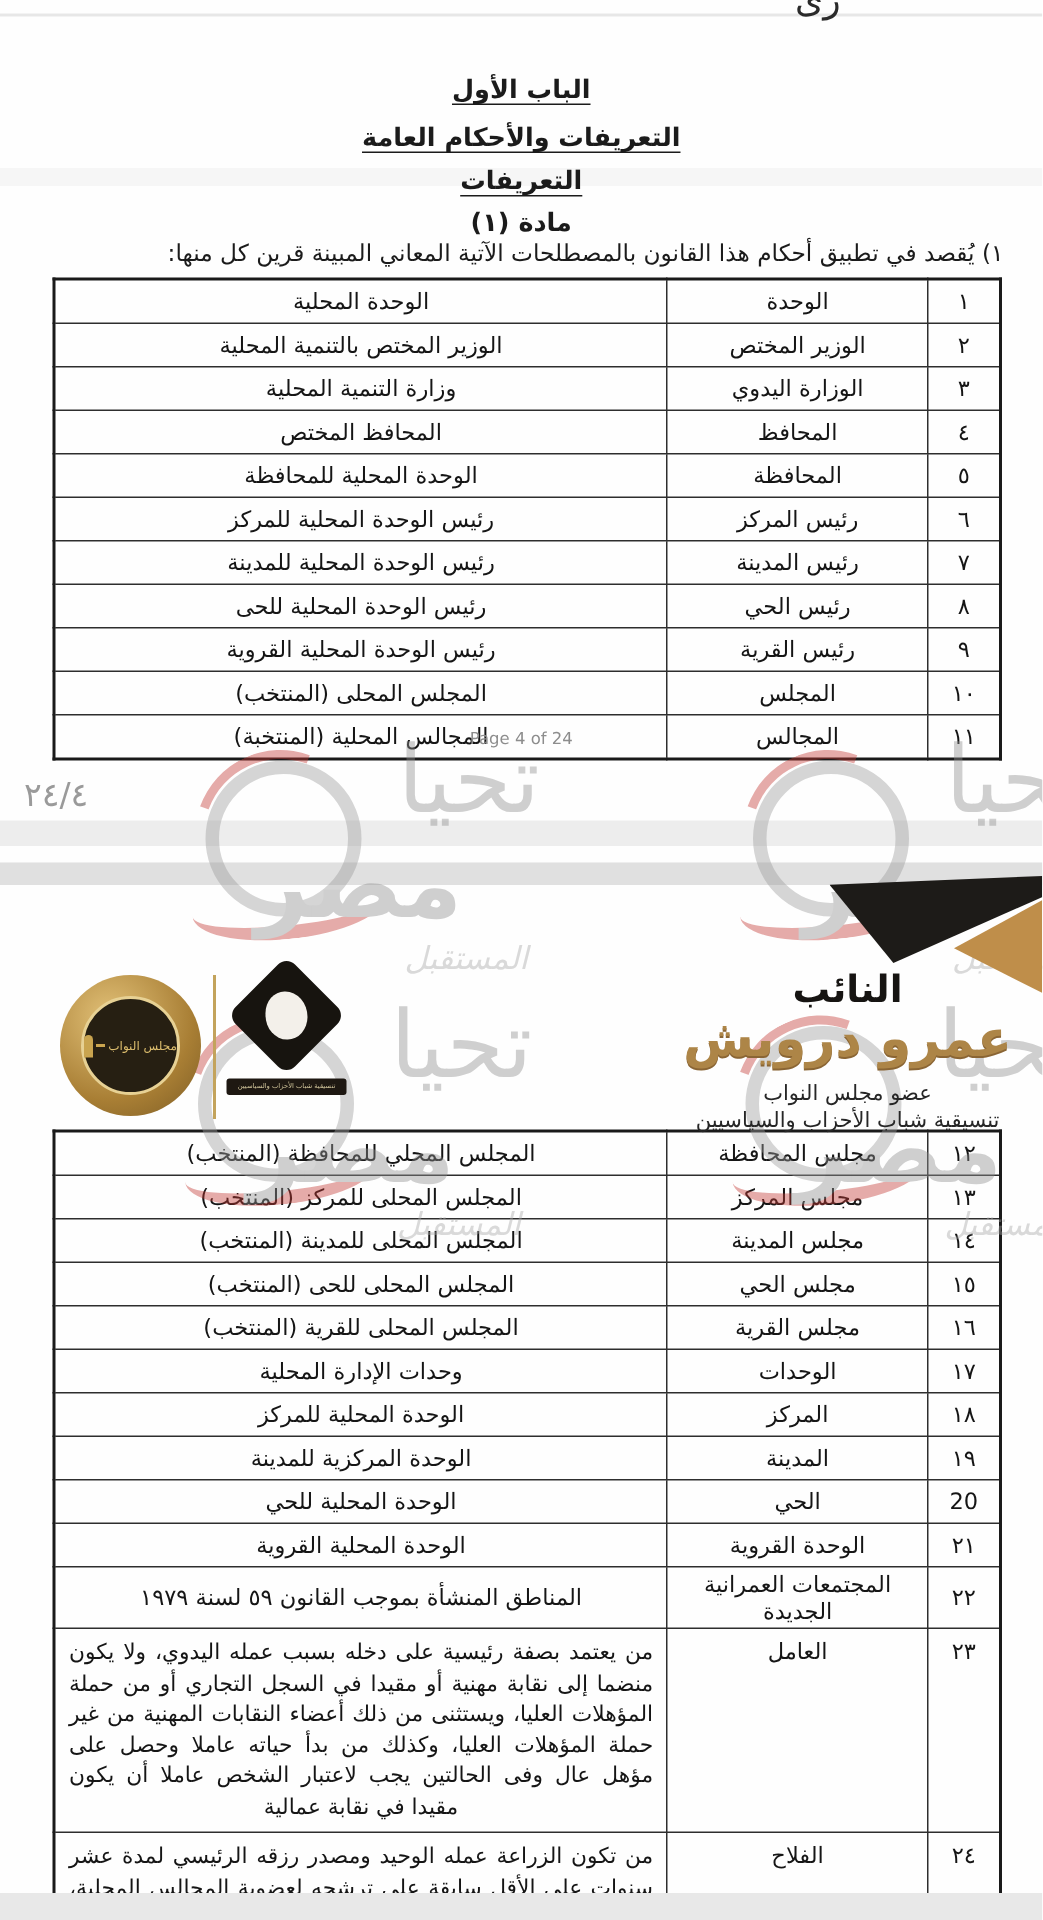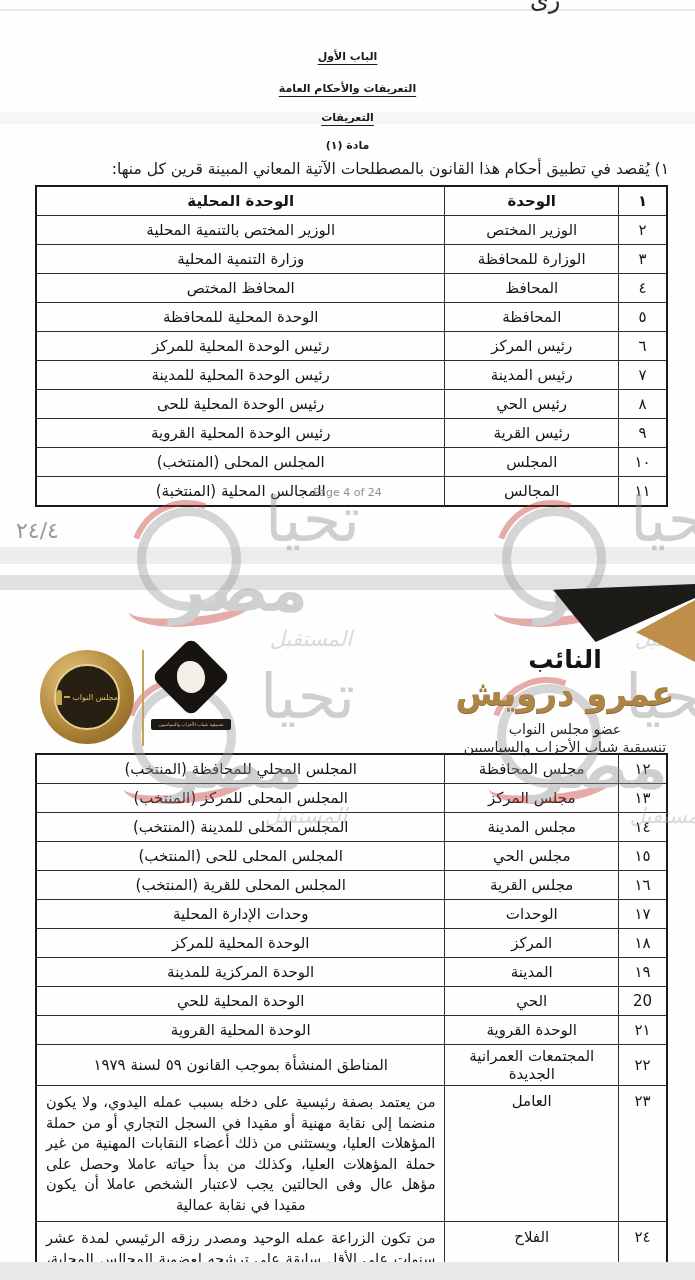--- a/index.html
+++ b/index.html
@@ -9,33 +9,33 @@
 
   
   .top-line{top:9px;left:0;width:695px;height:2px;background:#e7e7e7;z-index:0;}
   .band1{top:112px;left:0;width:695px;height:12px;background:#f6f6f6;z-index:0;}
   .band2{top:547px;left:0;width:695px;height:17px;background:#ededed;z-index:0;}
   .band3{top:575px;left:0;width:695px;height:15px;background:#d6d6d6;opacity:.75;z-index:0;}
   .bottom-strip{top:1262px;left:0;width:695px;height:18px;background:#e8e8e8;z-index:6;}
   .top-frag{top:-14px;left:530px;font-size:24px;color:#2a2a2a;z-index:1;}
 
   
-  .h-center{left:0;width:695px;text-align:center;font-weight:bold;font-size:11px;z-index:2;direction:rtl;}
+  .h-center{left:0;width:695px;text-align:center;font-weight:bold;font-size:17px;z-index:2;direction:rtl;}
   .underlined{text-decoration:underline;text-underline-offset:4px;}
   .h1{top:50px;} .h2{top:82px;} .h3{top:111px;} .h4{top:139px;}
   .intro{top:160px;right:26px;direction:rtl;font-size:15.5px;z-index:2;}
 
   
   table.def-table{border-collapse:collapse;width:633px;table-layout:fixed;direction:rtl;
         background:transparent;z-index:2;position:absolute;left:35px;border:2.5px solid #1a1a1a;}
   .t1{top:185px;} .t2{top:753px;}
   table.def-table td{border:1px solid #2e2e2e;text-align:center;vertical-align:middle;
         font-size:15px;padding:2px 6px;height:24px;color:#151515;overflow:hidden;}
   col.c-num{width:48px;} col.c-term{width:172px;} col.c-def{width:405px;}
-  tr.hdr td{font-weight:bold;}
+  tr.hdr td{font-weight:normal;}
   tr.tall td{vertical-align:top;padding-top:6px;}
   tr.tall td.def{text-align:justify;text-align-last:center;line-height:20.5px;font-size:14.5px;padding:6px 9px;}
   tr.tall23 td{height:114px;}
   tr.tall24 td{height:90px;}
 
   .footer{top:486px;left:0;width:695px;text-align:center;font-size:11px;color:#8d8d8d;z-index:2;direction:ltr;}
   .sheet-no{top:518px;left:16px;font-size:22px;color:#9a9a9a;z-index:1;direction:rtl;}
 
   
   .wm{width:265px;height:140px;opacity:.42;z-index:3;pointer-events:none;}
@@ -112,21 +112,21 @@
           <td>الوحدة</td>
           <td class="def">الوحدة المحلية</td>
         </tr>
         <tr>
           <td>٢</td>
           <td>الوزير المختص</td>
           <td class="def">الوزير المختص بالتنمية المحلية</td>
         </tr>
         <tr>
           <td>٣</td>
-          <td>الوزارة للمحافظة</td>
+          <td>الوزارة اليدوي</td>
           <td class="def">وزارة التنمية المحلية</td>
         </tr>
         <tr>
           <td>٤</td>
           <td>المحافظ</td>
           <td class="def">المحافظ المختص</td>
         </tr>
         <tr>
           <td>٥</td>
           <td>المحافظة</td>

